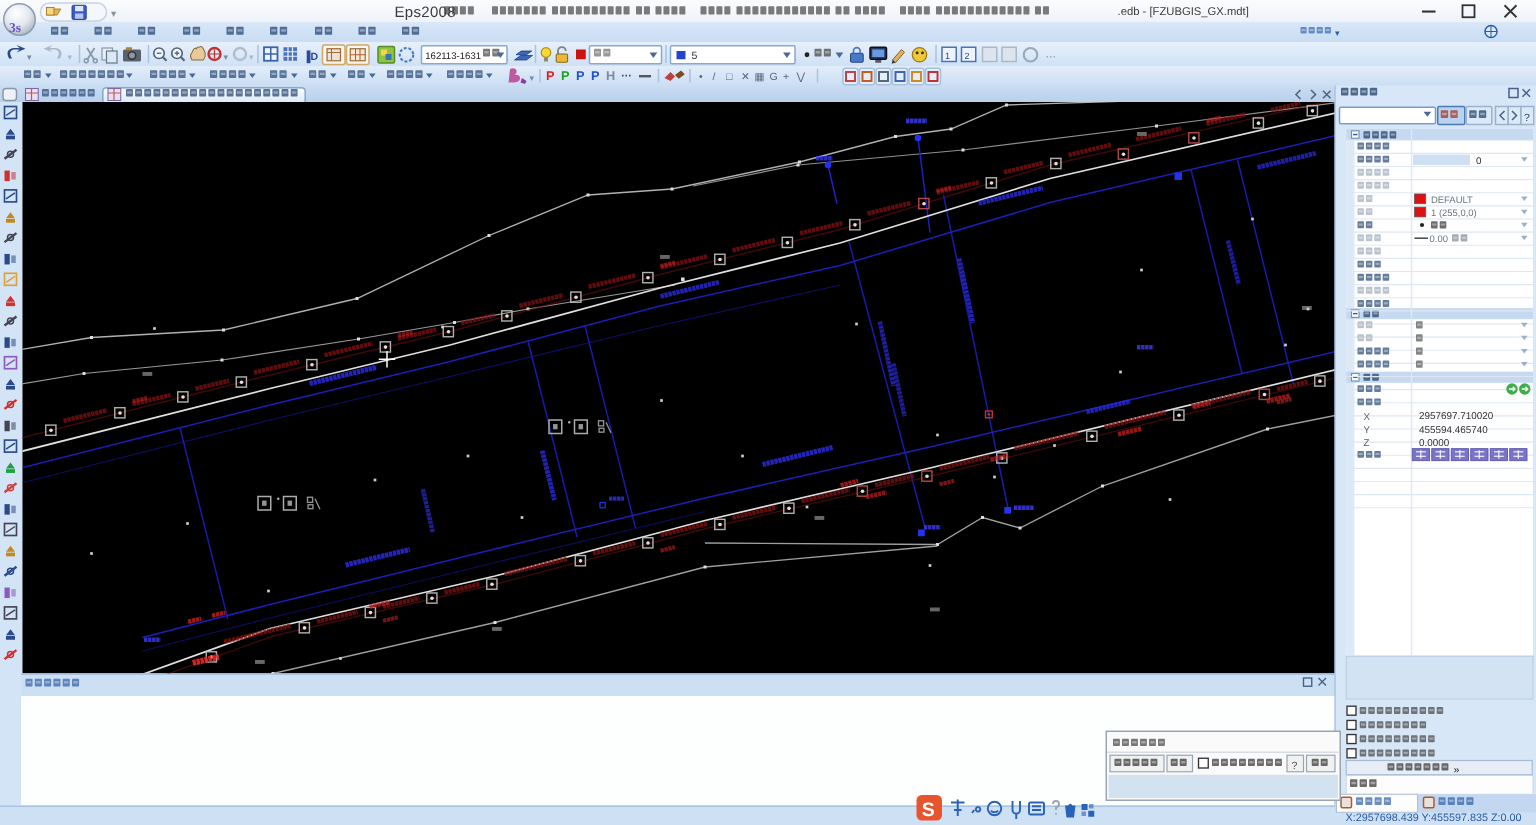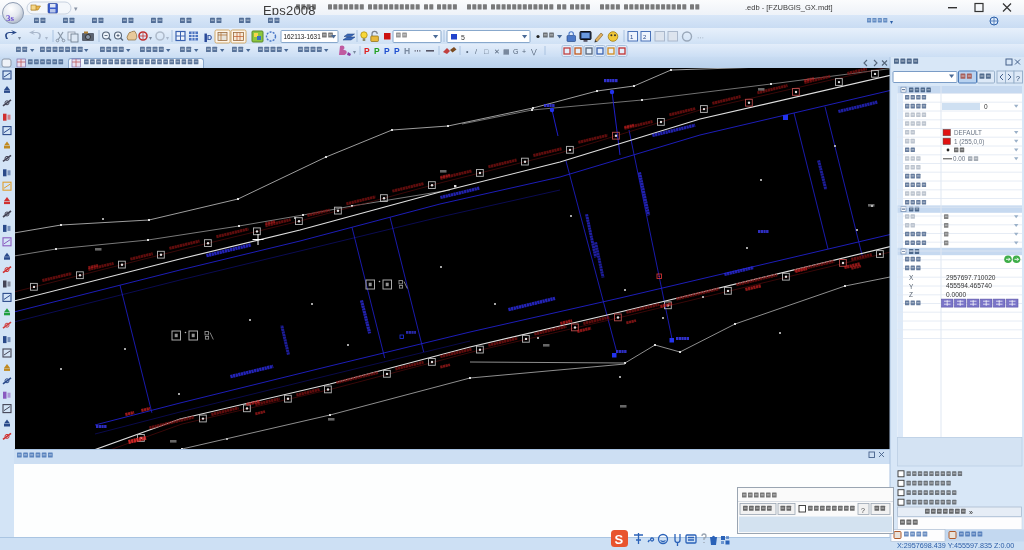--- a/index.html
+++ b/index.html
@@ -1,19 +1,19 @@
 <!DOCTYPE html>
 <html><head><meta charset="utf-8"><style>
 *{margin:0;padding:0;box-sizing:border-box}
 html,body{width:1024px;height:550px;overflow:hidden;font-family:"Liberation Sans",sans-serif}
 body{position:relative;background:#cfe1f5}
 .abs{position:absolute}
 </style></head><body>
 <div class="abs" style="left:0;top:0;width:1024px;height:15px;background:linear-gradient(#fbfcfd,#eef2f8)"></div>
-<div class="abs" style="left:263px;top:2.5px;width:520px;height:11px;font-size:13px;color:#3b3b3b;white-space:nowrap;letter-spacing:.2px">Eps2008</div>
+<div class="abs" style="left:263px;top:2.5px;width:520px;height:11px;font-size:10px;color:#3b3b3b;white-space:nowrap;letter-spacing:.2px">Eps2008</div>
 <div class="abs" style="left:0;top:15px;width:1024px;height:13px;background:linear-gradient(#d9e7f8,#c9dcf3)"></div>
 <div class="abs" style="left:0;top:28px;width:1024px;height:16px;background:linear-gradient(#e7f0fb,#cfe1f5)"></div>
 <div class="abs" style="left:0;top:44px;width:1024px;height:13px;background:linear-gradient(#e3edfa,#cbdef4)"></div>
 <div class="abs" style="left:0;top:57px;width:1024px;height:11px;background:linear-gradient(#c9dcf2,#b9d1ec)"></div>
 <div class="abs" style="left:68px;top:57.5px;width:136px;height:10.5px;background:linear-gradient(#fafcfe,#dceafa);border:1px solid #89a8cd;border-bottom:none;border-radius:3px 3px 0 0"></div>
 <div class="abs" style="left:0;top:68px;width:15px;height:482px;background:#d3e4f6"></div>
 <div class="abs" style="left:15px;top:68px;width:875px;height:381px;background:#000"></div>
 <div class="abs" style="left:890px;top:57px;width:134px;height:493px;background:#d8e7f7"></div>
 <div class="abs" style="left:14px;top:449px;width:876px;height:15px;background:#cddff3;border-top:1px solid #a8c3e2"></div>
 <div class="abs" style="left:14px;top:464px;width:876px;height:73px;background:#fdfefe"></div>

